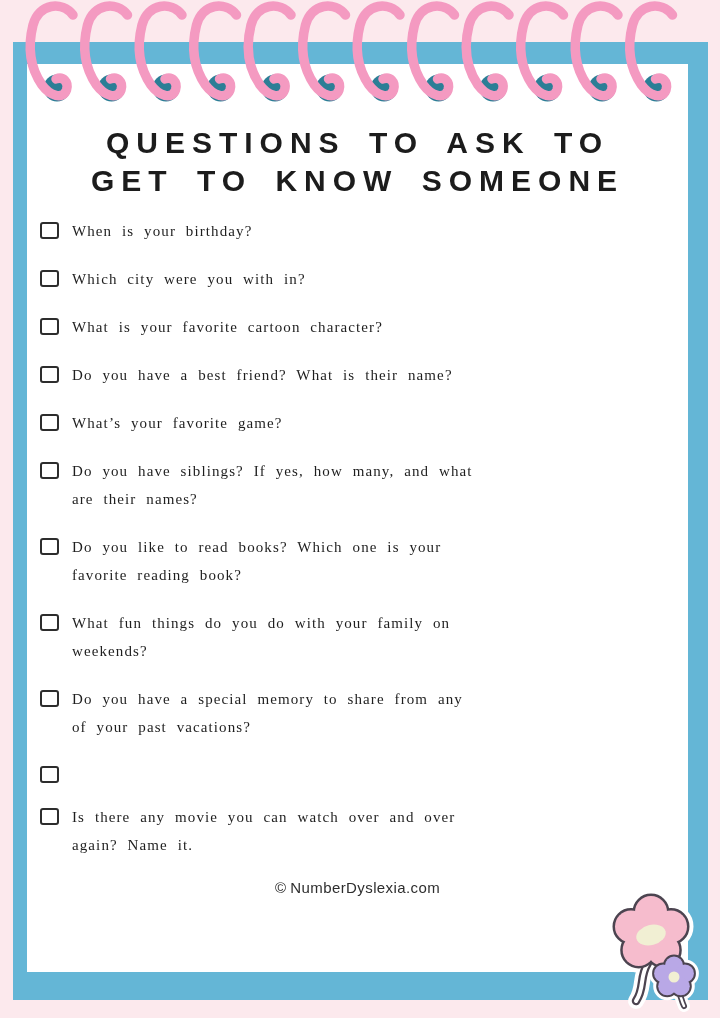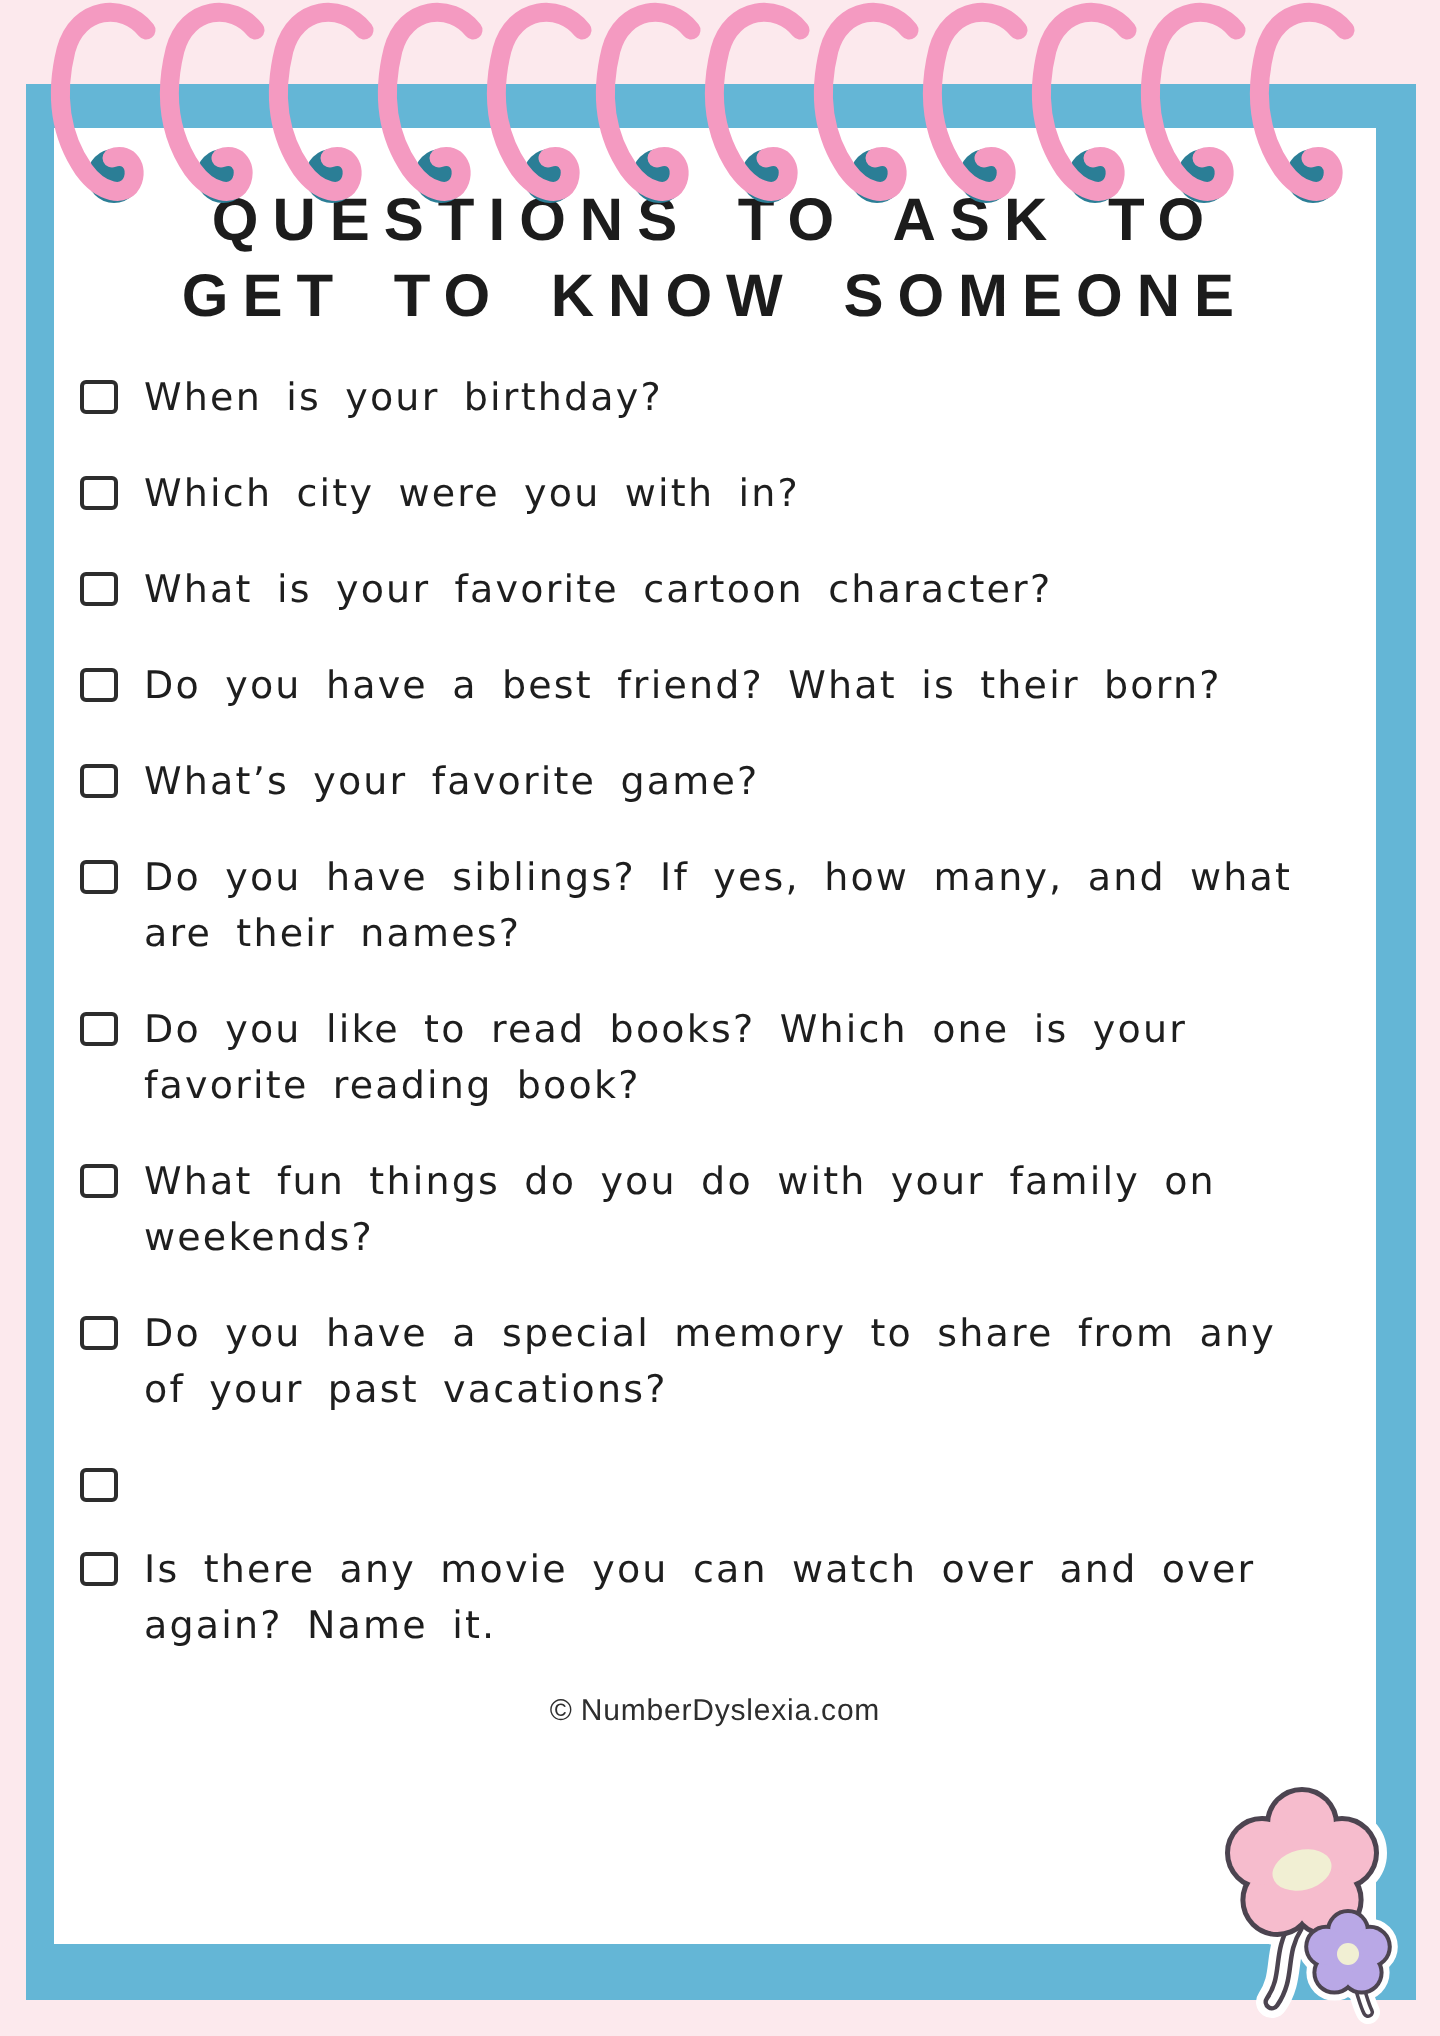--- a/index.html
+++ b/index.html
@@ -16,21 +16,21 @@
     width:695px; height:958px;
     background:#64b6d6;
   }
   .sheet {
     position:absolute;
     left:14px; top:22px; right:20px; bottom:28px;
     background:#ffffff;
     overflow:hidden;
   }
   .title-block {
-    margin-top:28px;
+    margin-top:60px;
     text-align:center;
     font-family:"Liberation Sans", sans-serif;
     font-weight:600;
     font-size:30px;
     line-height:38px;
     letter-spacing:7px;
     word-spacing:8px;
     color:#1c1c1c;
   }
   .checklist {
@@ -45,26 +45,27 @@
   .checkbox {
     flex:0 0 auto;
     width:19px; height:17px;
     border:2px solid #2d2d2d;
     border-radius:3px;
     background:#fff;
     margin:5px 13px 0 0;
     cursor:pointer;
   }
   .question {
-    font-size:19px;
+    font-size:15px;
     line-height:28px;
     letter-spacing:1.1px;
     word-spacing:5px;
     color:#1e1e1e;
     white-space:pre-line;
+    font-family:Liberation Serif, serif;
   }
   .copyright {
     margin-top:14px;
     text-align:center;
     font-family:"Liberation Sans", sans-serif;
     font-size:15px;
     letter-spacing:0.4px;
     color:#2e2e2e;
   }
   .copyright .c-icon {
@@ -101,21 +102,21 @@
       <li class="check-item">
         <span class="checkbox"></span>
         <span class="question">Which city were you with in?</span>
       </li>
       <li class="check-item">
         <span class="checkbox"></span>
         <span class="question">What is your favorite cartoon character?</span>
       </li>
       <li class="check-item">
         <span class="checkbox"></span>
-        <span class="question">Do you have a best friend? What is their born?</span>
+        <span class="question">Do you have a best friend? What is their name?</span>
       </li>
       <li class="check-item">
         <span class="checkbox"></span>
         <span class="question">What’s your favorite game?</span>
       </li>
       <li class="check-item">
         <span class="checkbox"></span>
         <span class="question">Do you have siblings? If yes, how many, and what
 are their names?</span>
       </li>

